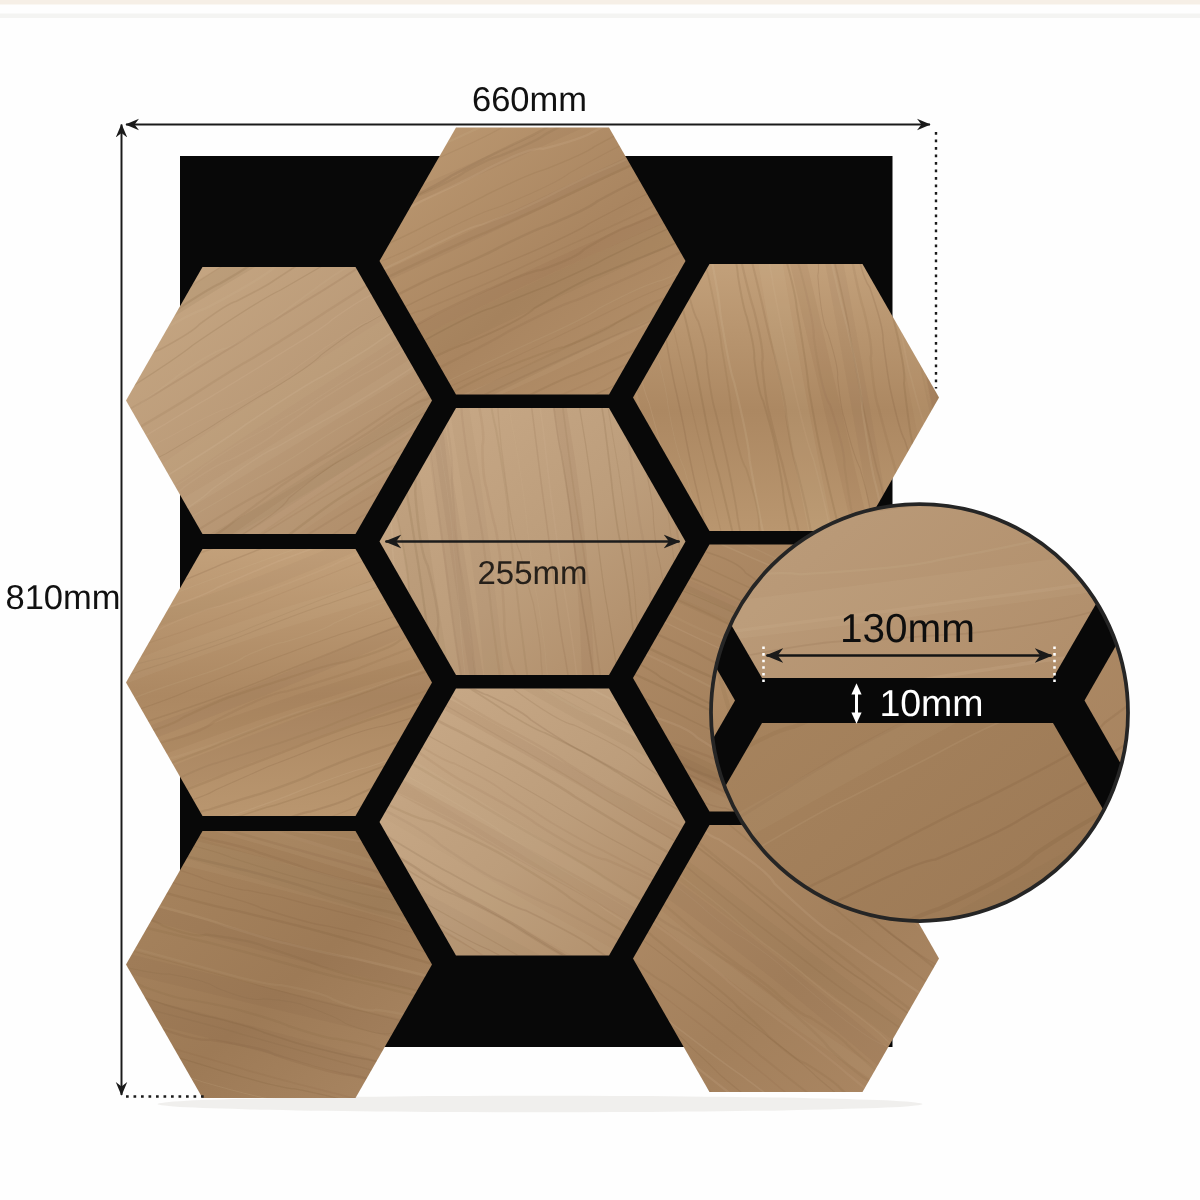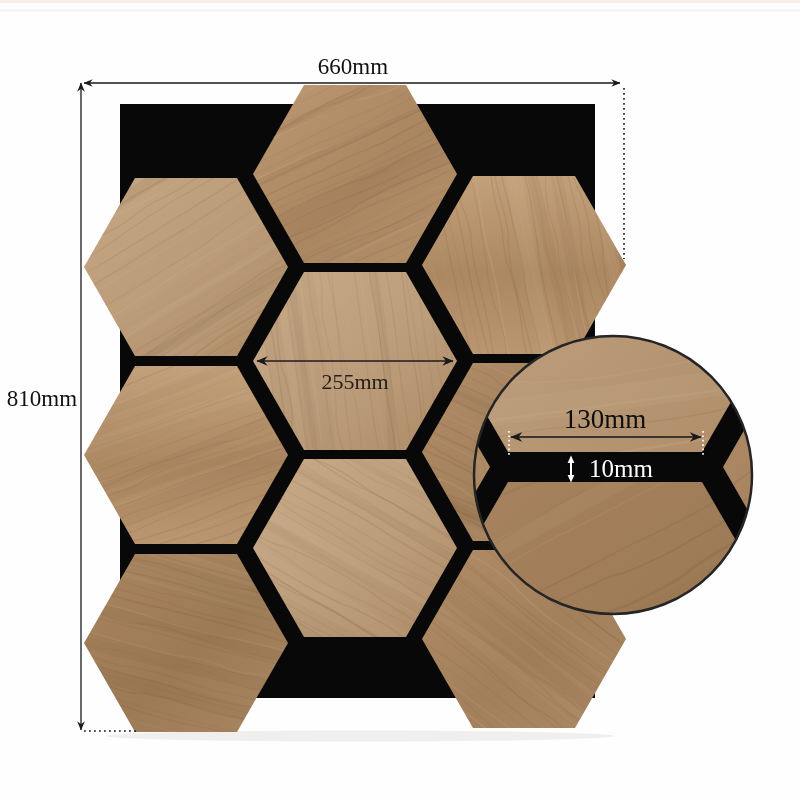--- a/index.html
+++ b/index.html
@@ -1,16 +1,16 @@
 <!DOCTYPE html>
 <html><head>
 <meta charset="utf-8">
 <style>
 html,body{margin:0;padding:0;background:#fff;}
-#stage{position:relative;width:800px;height:800px;font-family:Liberation Serif, serif;}
+#stage{position:relative;width:800px;height:800px;font-family:Liberation Sans, sans-serif;}
 </style>
 </head>
 <body>
 <div id="stage">
 <svg width="800" height="800" viewBox="0 0 800 800" xmlns="http://www.w3.org/2000/svg">
 <defs>
 <linearGradient id="wA" x1="0" y1="0" x2="1" y2="1">
           <stop offset="0" stop-color="#bd9a73"></stop>
           <stop offset="0.55" stop-color="#a98560"></stop>
           <stop offset="1" stop-color="#b5916b"></stop>

